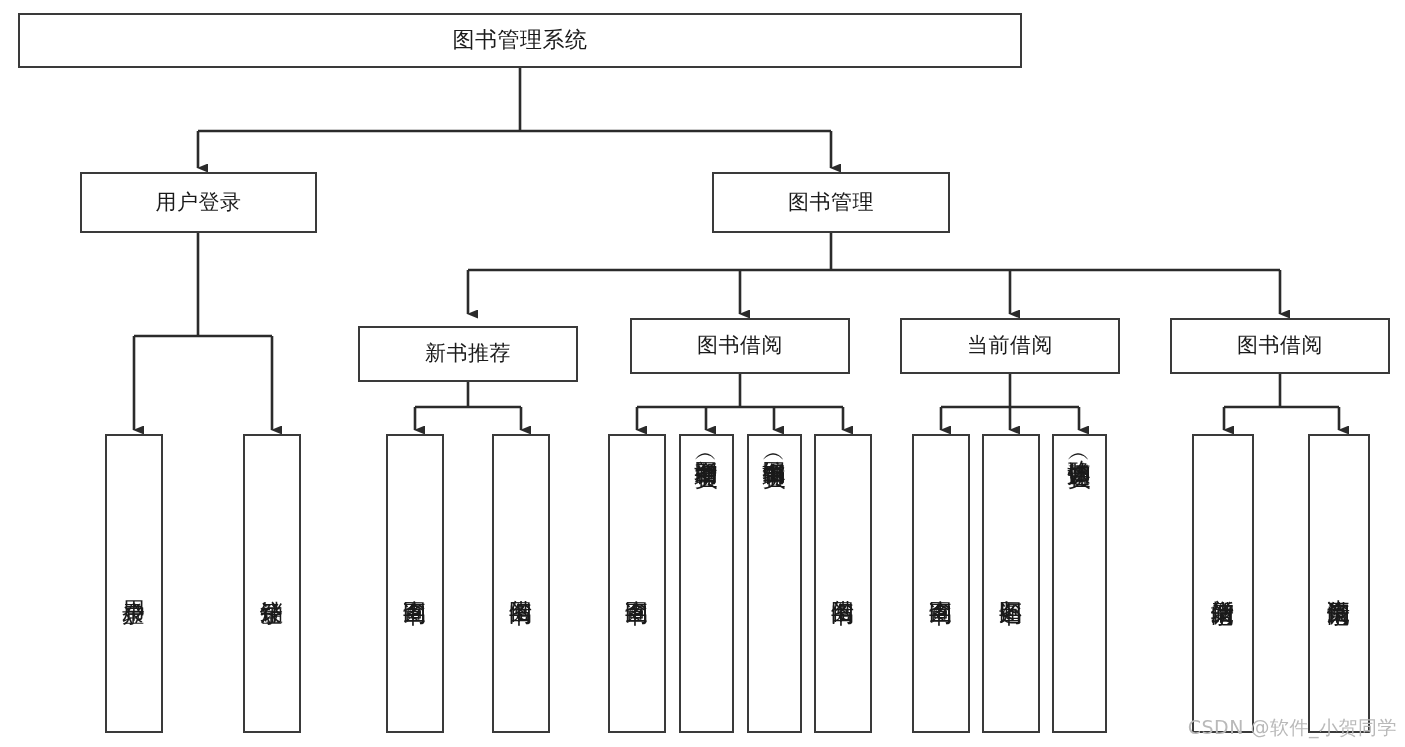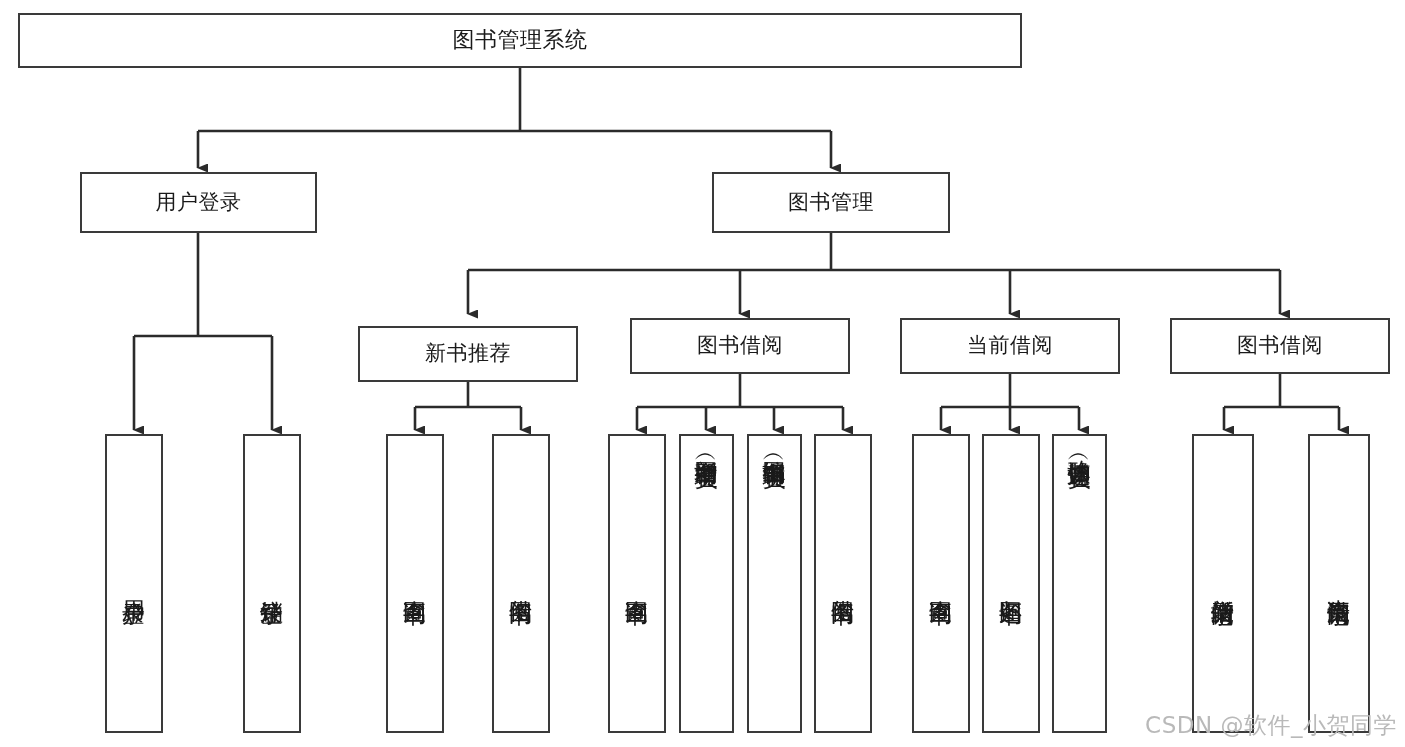--- a/index.html
+++ b/index.html
@@ -56,21 +56,21 @@
     align-items: center;
   }
   .node.vert.top-align {
     justify-content: flex-start;
     align-items: center;
   }
   #watermark {
     position: absolute;
     right: 8px;
     bottom: 6px;
-    font-size: 23px;
+    font-size: 19px;
     color: #b9b9b9;
     letter-spacing: 0.5px;
     white-space: nowrap;
     user-select: none;
   }
 </style>
 </head>
 <body>
 
 <div id="diagram-root">

